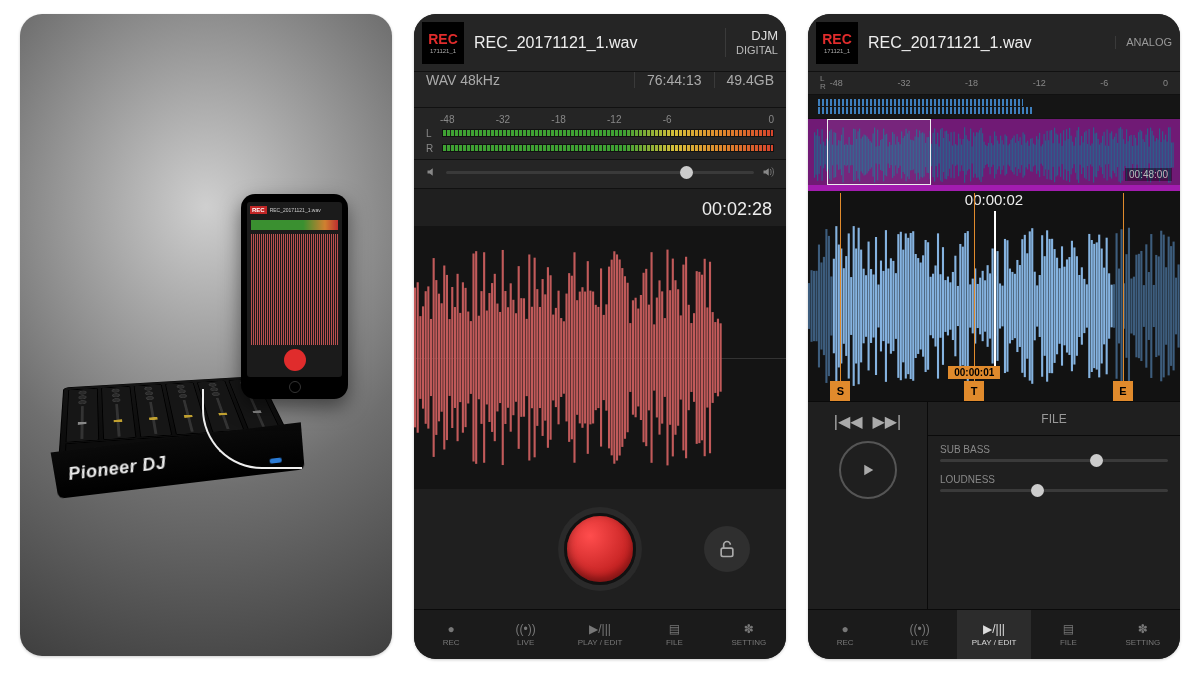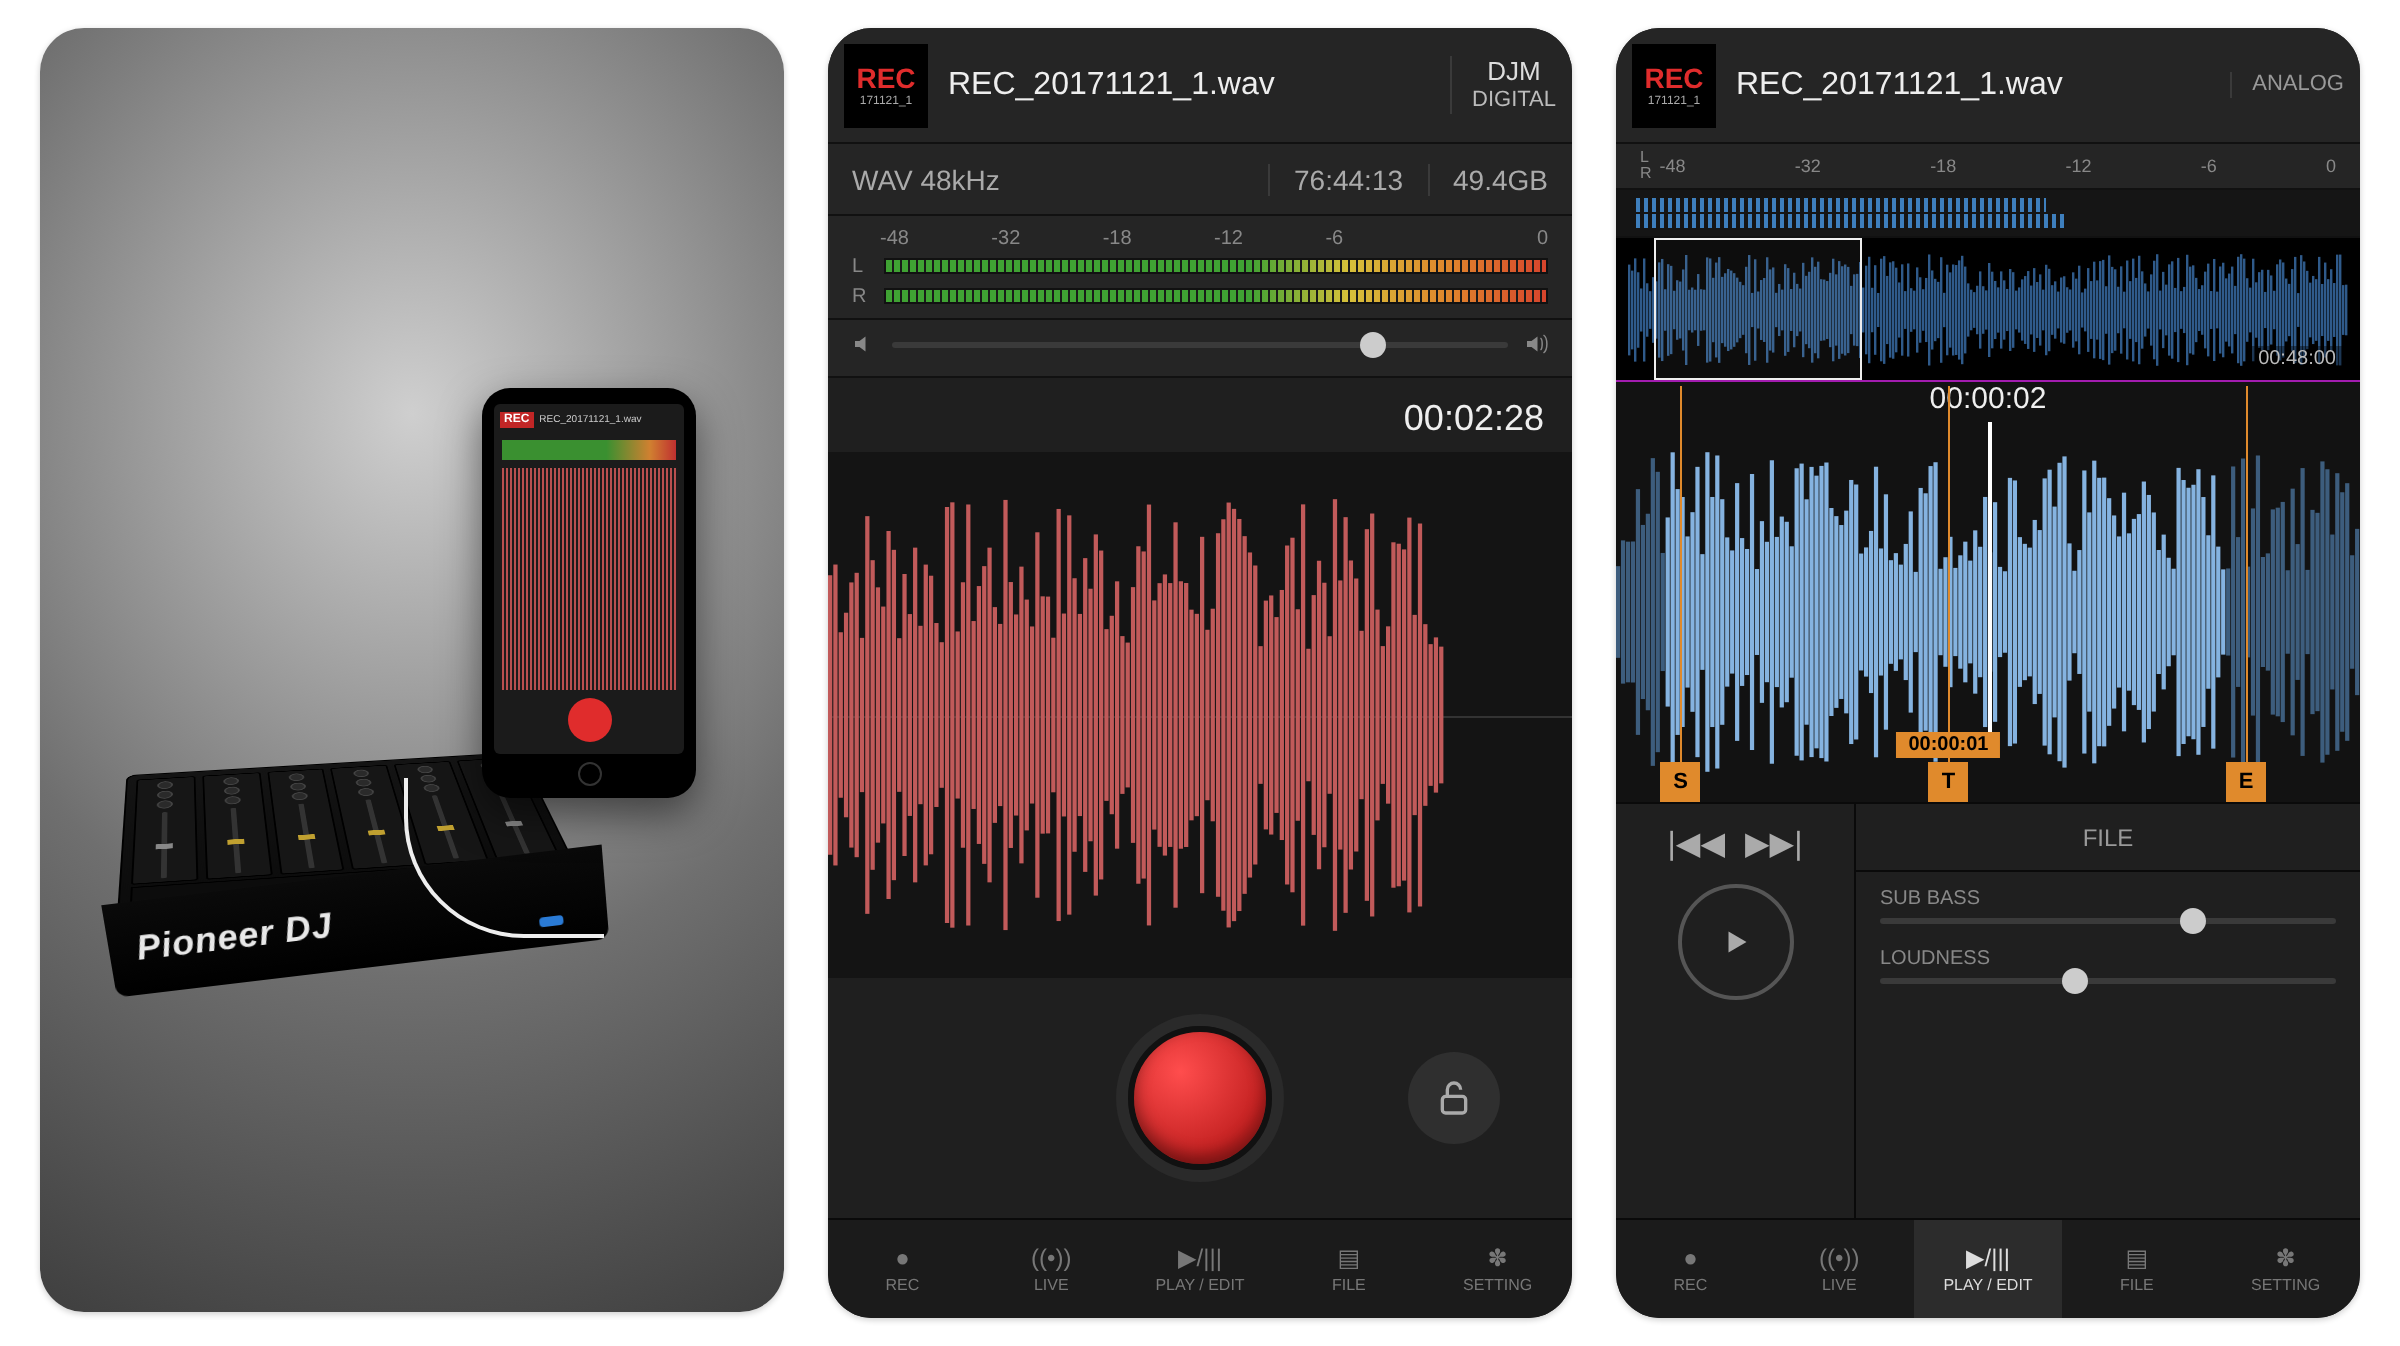--- a/index.html
+++ b/index.html
@@ -37,23 +37,23 @@
   .phone-home{position:absolute;bottom:6px;left:50%;transform:translateX(-50%);width:12px;height:12px;border-radius:50%;border:1px solid #333}
   .cable{position:absolute;right:90px;top:375px;width:100px;height:80px;border:2px solid #eee;border-top:none;border-right:none;border-radius:0 0 0 60px}
 
   
   .app{background:#1f1f1f;display:flex;flex-direction:column;height:100%}
   .hdr{display:flex;align-items:center;height:58px;background:#252525;border-bottom:1px solid #111;padding:0 8px;gap:10px}
   .rec-badge{width:42px;height:42px;background:#000;display:flex;flex-direction:column;align-items:center;justify-content:center;gap:1px}
   .rec-badge .r{color:var(--red);font-weight:700;font-size:14px}
   .rec-badge .t{color:#aaa;font-size:6px}
   .hdr-title{flex:1;color:#eee;font-size:16px}
-  .hdr-mode{text-align:center;color:#bbb;font-size:11px;padding-left:10px;border-left:1px solid #3a3a3a;line-height:1.2}
+  .hdr-mode{text-align:right;color:#bbb;font-size:11px;padding-left:10px;border-left:1px solid #3a3a3a;line-height:1.2}
   .hdr-mode .m1{font-size:13px;color:#ddd}
-  .info-row{display:flex;height:36px;align-items:center;background:#252525;border-bottom:1px solid #111;color:#aaa;font-size:14px}
+  .info-row{display:flex;height:36px;align-items:flex-start;background:#252525;border-bottom:1px solid #111;color:#aaa;font-size:14px}
   .info-row>div{padding:0 12px}
   .info-row .sep{border-left:1px solid #3a3a3a}
   .info-row .sp{flex:1}
   .meters{background:#252525;padding:6px 12px 2px 12px;border-bottom:1px solid #111}
   .scale{display:flex;justify-content:space-between;font-size:10px;color:#888;margin-bottom:2px;padding-left:14px}
   .scale span{flex:1;text-align:left}
   .mrow{display:flex;align-items:center;gap:6px;height:12px;margin-bottom:3px}
   .mrow .lbl{width:10px;font-size:10px;color:#888}
   .mbar{flex:1;height:8px;background:#1a1a1a;border:1px solid #111;position:relative;overflow:hidden}
   .mbar::before{content:"";position:absolute;inset:0;background:linear-gradient(90deg,#3fa233 0%,#3fa233 55%,#d6c03a 70%,#e0862c 85%,#d6442c 100%)}
@@ -74,21 +74,21 @@
   .nav-item.active{background:#2c2c2c;color:#ddd}
   .nav-item .ic{height:14px;display:flex;align-items:center;justify-content:center;font-size:12px}
 
   
   .lvl-scale{display:flex;align-items:center;background:#252525;padding:3px 12px;border-bottom:1px solid #111;color:#888;font-size:9px}
   .lvl-scale .lr{display:flex;flex-direction:column;line-height:1;margin-right:4px;font-size:8px}
   .lvl-scale .nums{flex:1;display:flex;justify-content:space-between}
   .lvl-blocks{height:24px;background:#151515;border-bottom:1px solid #111;position:relative}
   .lvl-blocks::before{content:"";position:absolute;left:10px;top:4px;height:7px;width:55%;background:repeating-linear-gradient(90deg,#3e7fbd 0 2px,transparent 2px 4px)}
   .lvl-blocks::after{content:"";position:absolute;left:10px;bottom:4px;height:7px;width:58%;background:repeating-linear-gradient(90deg,#3e7fbd 0 2px,transparent 2px 4px)}
-  .overview{height:72px;background:#000000;border-bottom:1px solid #a21caf;position:relative;overflow:hidden}
+  .overview{height:72px;background:#701a75;border-bottom:6px solid #a21caf;position:relative;overflow:hidden}
   .overview .ov-wave{position:absolute;inset:6px 6px 6px 6px}
   .ov-time{position:absolute;right:8px;bottom:4px;color:#bbb;font-size:10px;background:rgba(0,0,0,.4);padding:1px 4px}
   .ov-sel{position:absolute;left:5%;width:28%;top:0;bottom:0;border:1px solid #eee;background:rgba(255,255,255,.05)}
   .edit-wave{height:210px;background:#121212;position:relative;overflow:hidden}
   .edit-wave .play-time{position:absolute;left:50%;top:0;transform:translateX(-50%);color:#eee;font-size:15px}
   .cursor-line{position:absolute;top:20px;bottom:22px;width:2px;background:#fff}
   .marker{position:absolute;bottom:0;width:20px;height:20px;background:var(--amber);color:#000;font-size:11px;font-weight:700;display:flex;align-items:center;justify-content:center}
   .marker::before{content:"";position:absolute;bottom:20px;width:1px;height:188px;background:var(--amber);left:50%}
   .mk-t .mk-time{position:absolute;bottom:22px;left:50%;transform:translateX(-50%);background:var(--amber);color:#000;font-size:10px;padding:1px 6px;white-space:nowrap}
   .transport{display:flex;background:#1f1f1f;border-top:1px solid #0a0a0a;flex:1}

